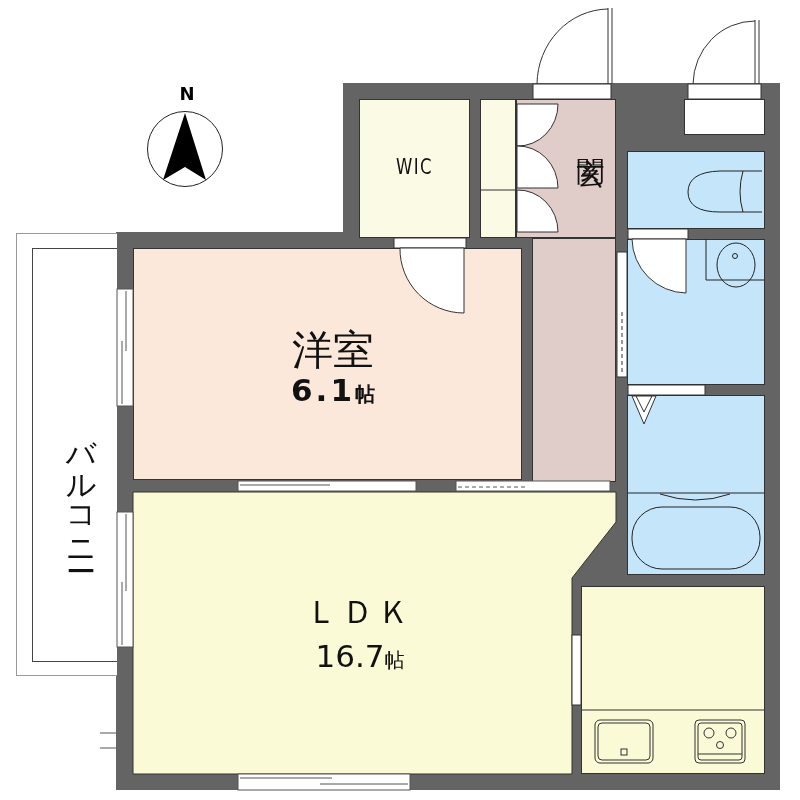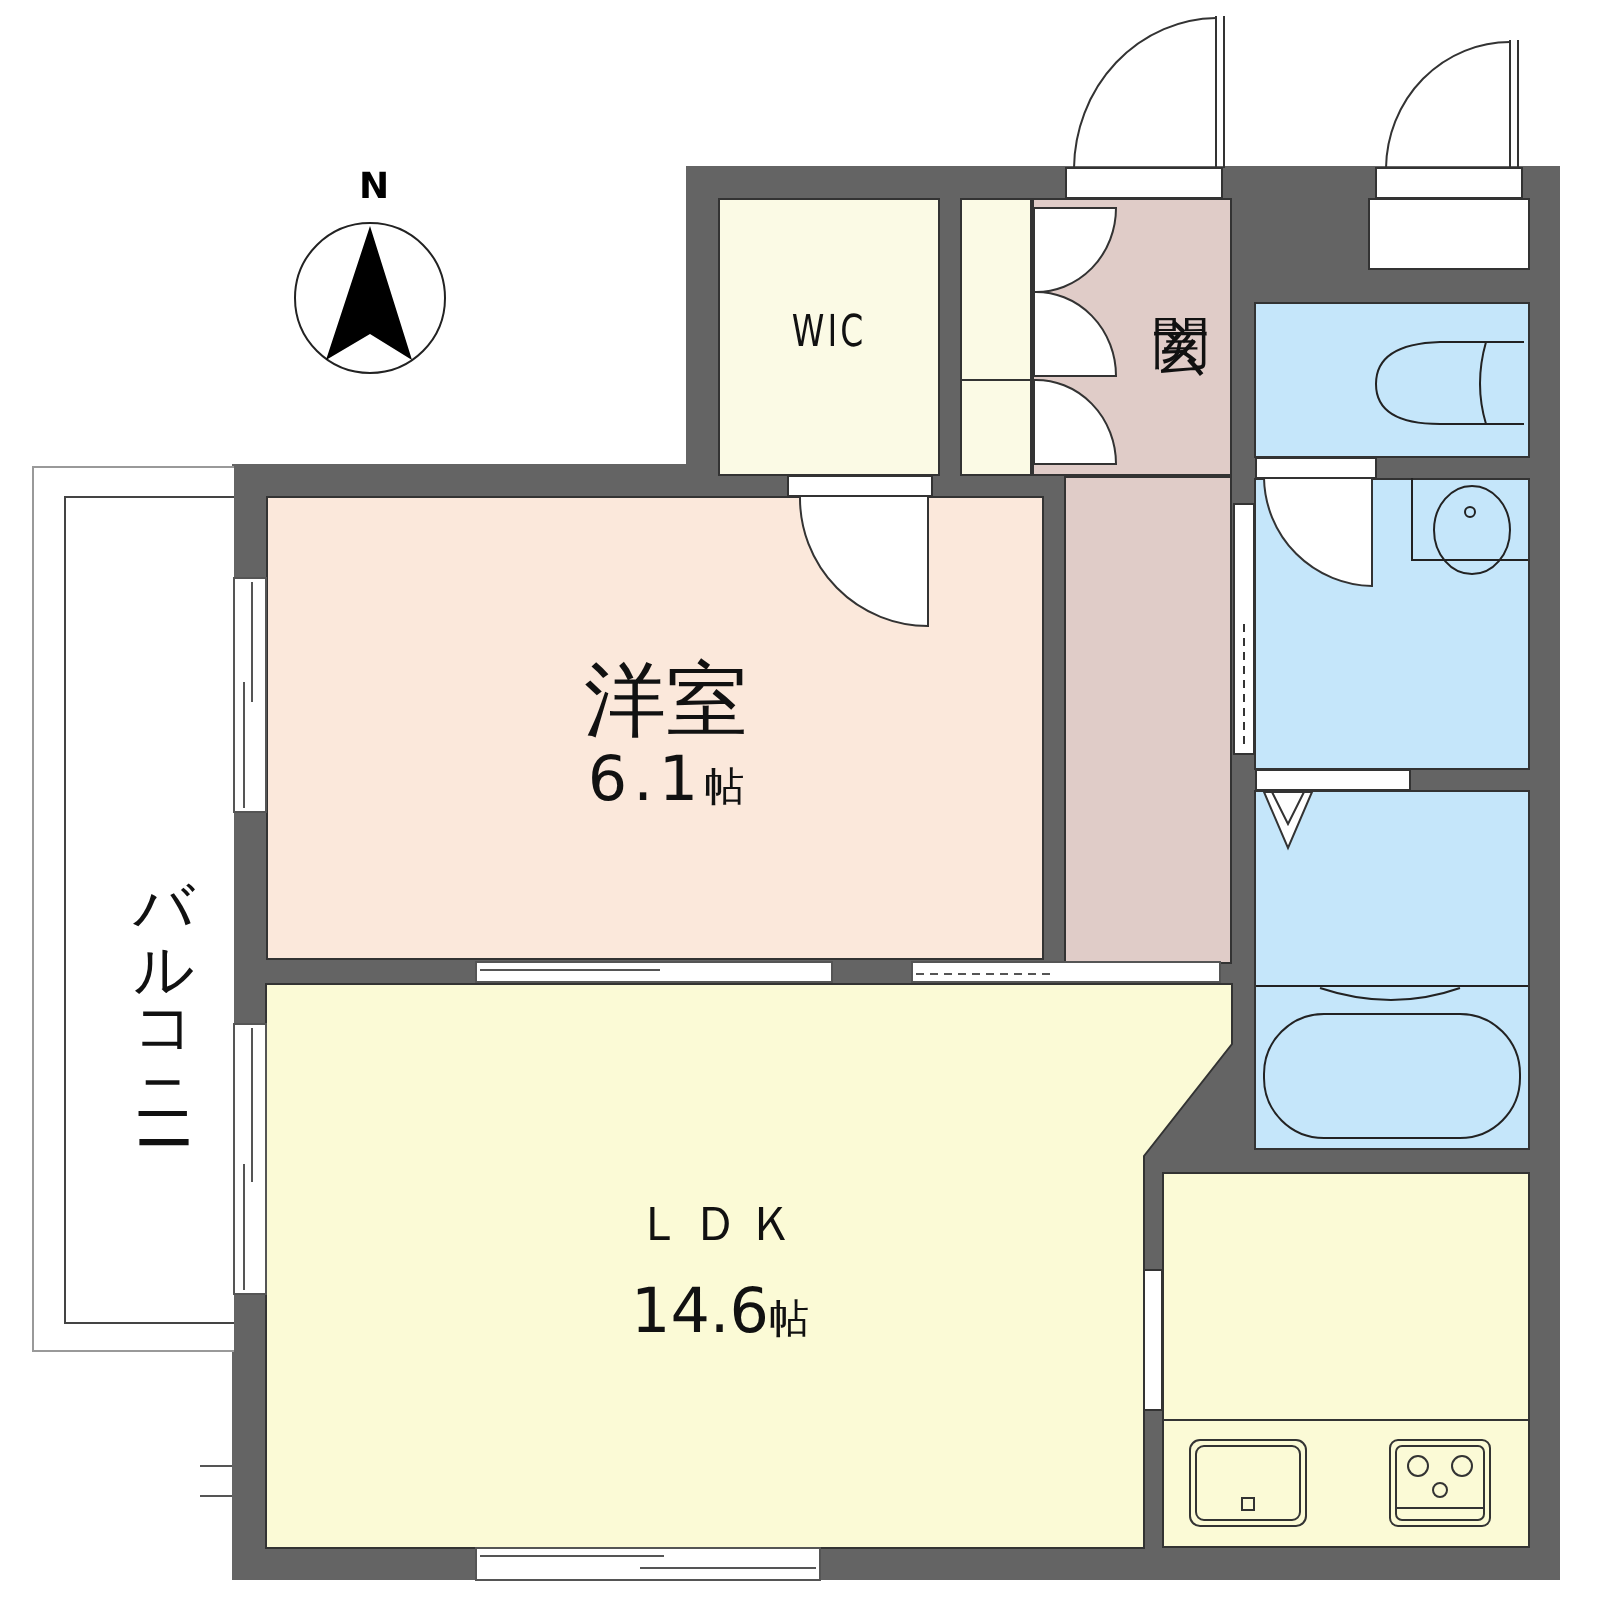--- a/index.html
+++ b/index.html
@@ -158,23 +158,23 @@
     <circle cx="38" cy="38" r="37.5" fill="#fff" stroke="#222" stroke-width="1"></circle>
     <polygon points="38,2 59,69 38,56 16,69" fill="#000"></polygon>
   </svg>
 </div>
 
 <div class="room-label" style="left:359px;top:154px;width:111px;font-size:22px;letter-spacing:2px;transform:scaleX(0.75);">WIC</div>
 <div class="room-label" style="left:566px;top:136px;width:40px;font-size:28px;line-height:32px;writing-mode:vertical-rl;">玄関</div>
 
 <div class="room-label" style="left:233px;top:330px;width:200px;">
   <div style="font-size:41px;line-height:40px;">洋室</div>
-  <div style="margin-top:2px;">
+  <div style="margin-top:2px;font-weight:bold;">
     <span style="font-size:31px;letter-spacing:3px;">6.1</span><span style="font-size:20px;">帖</span>
   </div>
 </div>
 
 <div class="room-label" style="left:250px;top:592px;width:220px;">
-  <div style="font-size:24px;line-height:40px;letter-spacing:4px;">ＬＤＫ</div>
+  <div style="font-size:32px;line-height:40px;letter-spacing:4px;">ＬＤＫ</div>
   <div style="margin-top:6px;">
-    <span style="font-size:31px;">14.6</span><span style="font-size:20px;">帖</span>
+    <span style="font-size:31px;">16.7</span><span style="font-size:20px;">帖</span>
   </div>
 </div>
 
 </body></html>

